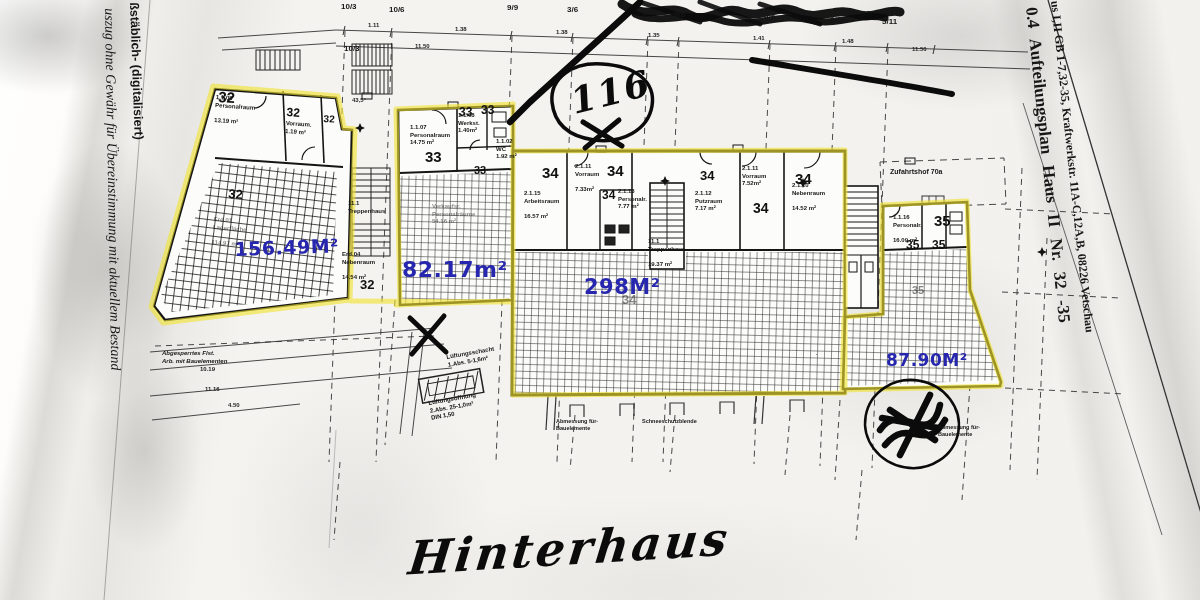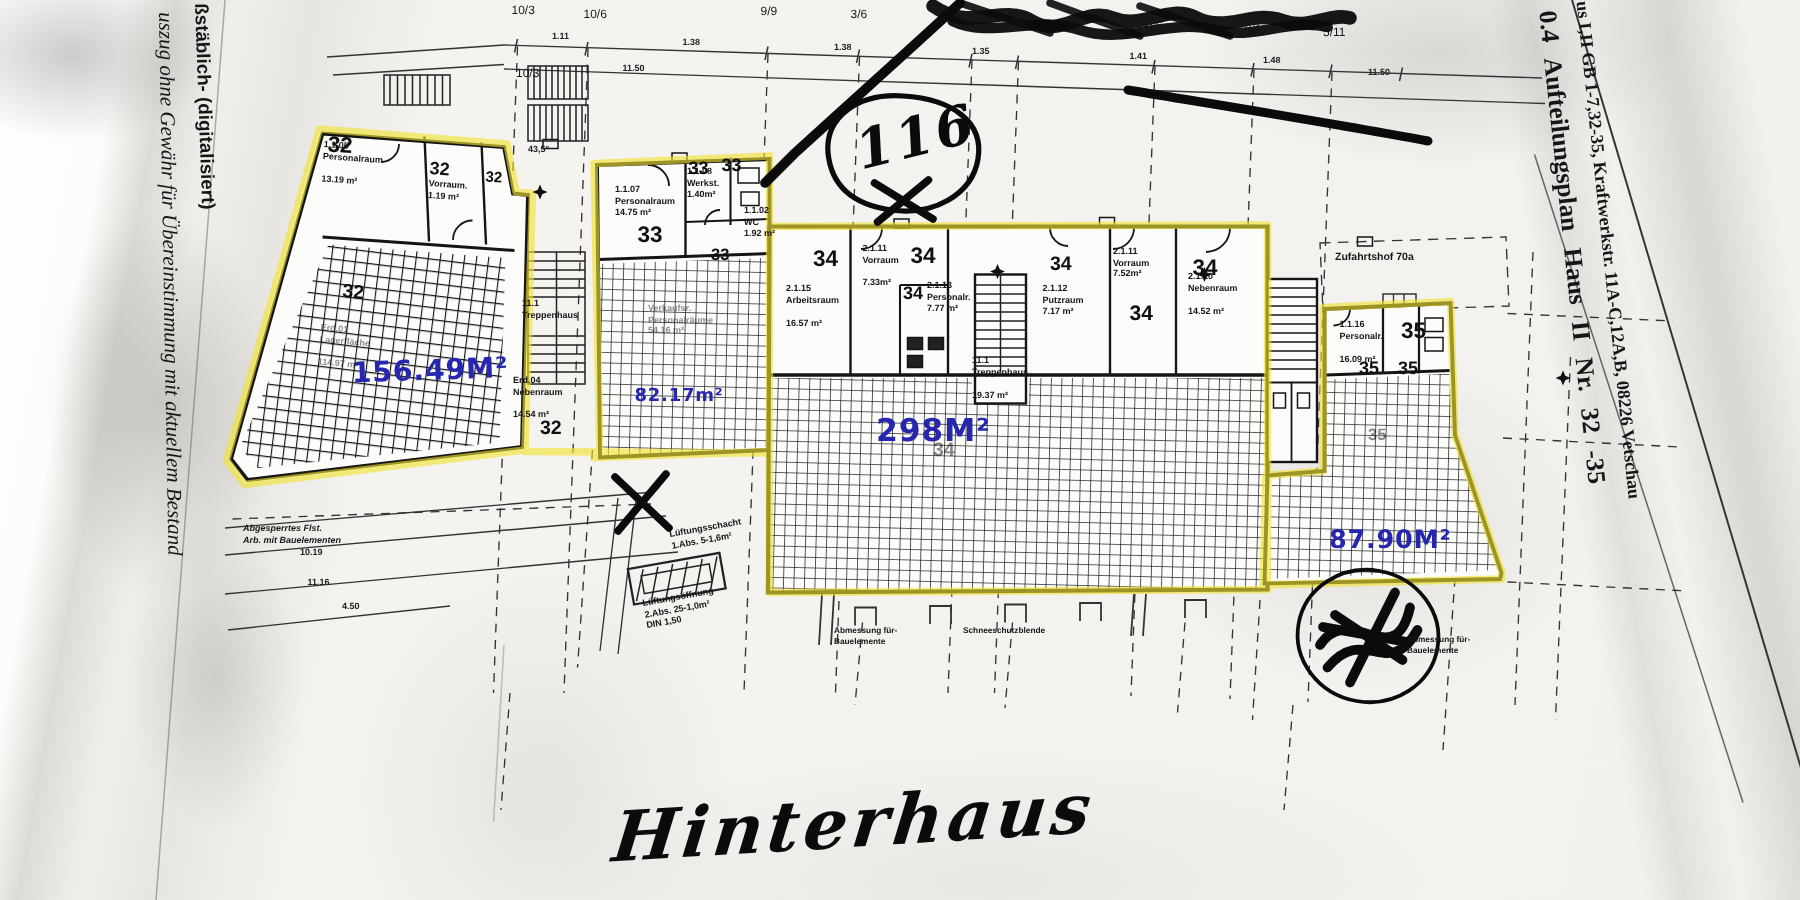--- a/index.html
+++ b/index.html
@@ -14,21 +14,21 @@
       radial-gradient(ellipse 240px 180px at 76% 58%, rgba(125,125,122,.14), transparent 62%),
       radial-gradient(ellipse 200px 240px at 30% 88%, rgba(120,120,118,.12), transparent 66%),
       radial-gradient(ellipse 420px 130px at 55% 98%, rgba(135,135,132,.10), transparent 70%),
       linear-gradient(80deg, transparent 84%, rgba(70,70,66,.10) 86%, transparent 89%, rgba(70,70,66,.16) 93%, transparent 97%),
       linear-gradient(100deg, #ffffff 0%, #fdfcfa 6.5%, #dddbd7 9%, #efeeea 12%, #e8e6e2 16%, #f4f3f0 23%, #f2f1ee 100%);}
   .lbl{position:absolute;color:#161616;white-space:pre-line;line-height:1.25;
        transform-origin:0 0;}
   .r{font-size:6px;font-weight:bold;letter-spacing:0;}
   .u{font-weight:bold;color:#101010;}
   .area{font-weight:bold;color:#2626ae;font-family:"DejaVu Sans",sans-serif;letter-spacing:.5px;}
-  .g{font-size:8px;font-weight:normal;}
+  .g{font-size:8px;font-weight:bold;}
   .d{font-size:6px;font-weight:bold;color:#222;}
   .faint{opacity:.5;}
   .serif{font-family:"Liberation Serif",serif;}
   .hand{font-family:"DejaVu Serif",serif;font-style:italic;font-weight:bold;color:#0b0b0b;}
 </style>
 </head>
 <body>
 
 <div id="stage">
   <div class="texture"></div>
@@ -305,21 +305,21 @@
   <div class="lbl u" style="left:753px;top:200px;font-size:14px">34</div>
   <div class="lbl u" style="left:795px;top:170px;font-size:15px">34</div>
   <div class="lbl u faint" style="left:622px;top:292px;font-size:13px">34</div>
 
   <div class="lbl u" style="left:934px;top:212px;font-size:15px">35</div>
   <div class="lbl u" style="left:906px;top:238px;font-size:12px">35</div>
   <div class="lbl u" style="left:932px;top:238px;font-size:12px">35</div>
   <div class="lbl u faint" style="left:912px;top:284px;font-size:11px">35</div>
 
   <div class="lbl area" style="left:234px;top:238px;font-size:19px;transform:rotate(-2deg)">156.49M²</div>
-  <div class="lbl area" style="left:423px;top:256px;font-size:12px">82.17m²</div>
+  <div class="lbl area" style="left:402px;top:256px;font-size:22px">82.17m²</div>
   <div class="lbl area" style="left:584px;top:274px;font-size:21px">298M²</div>
   <div class="lbl area" style="left:886px;top:350px;font-size:17px">87.90M²</div>
 
   <div class="lbl r" style="left:216px;top:94px;transform:rotate(4deg)">1.1.05
 Personalraum
 
 13.19 m²</div>
   <div class="lbl r" style="left:286px;top:120px;transform:rotate(4deg)">Vorraum.
 1.19 m²</div>
   <div class="lbl r faint" style="left:214px;top:216px;transform:rotate(5deg)">Erd.01

